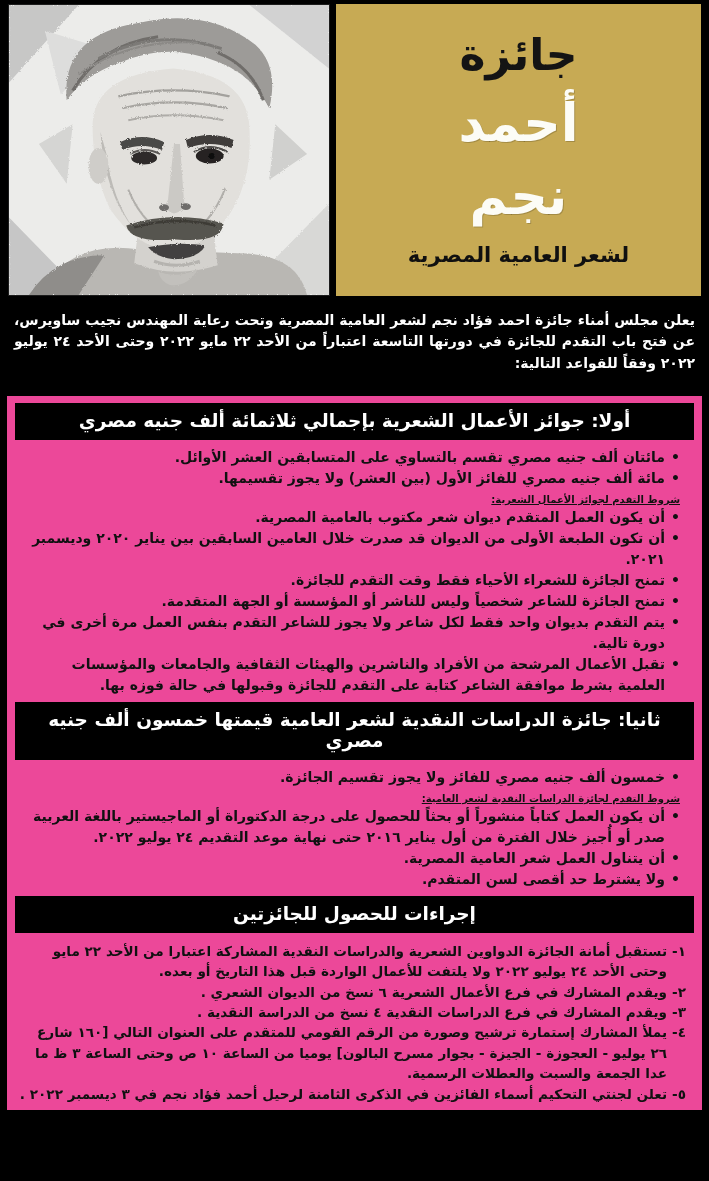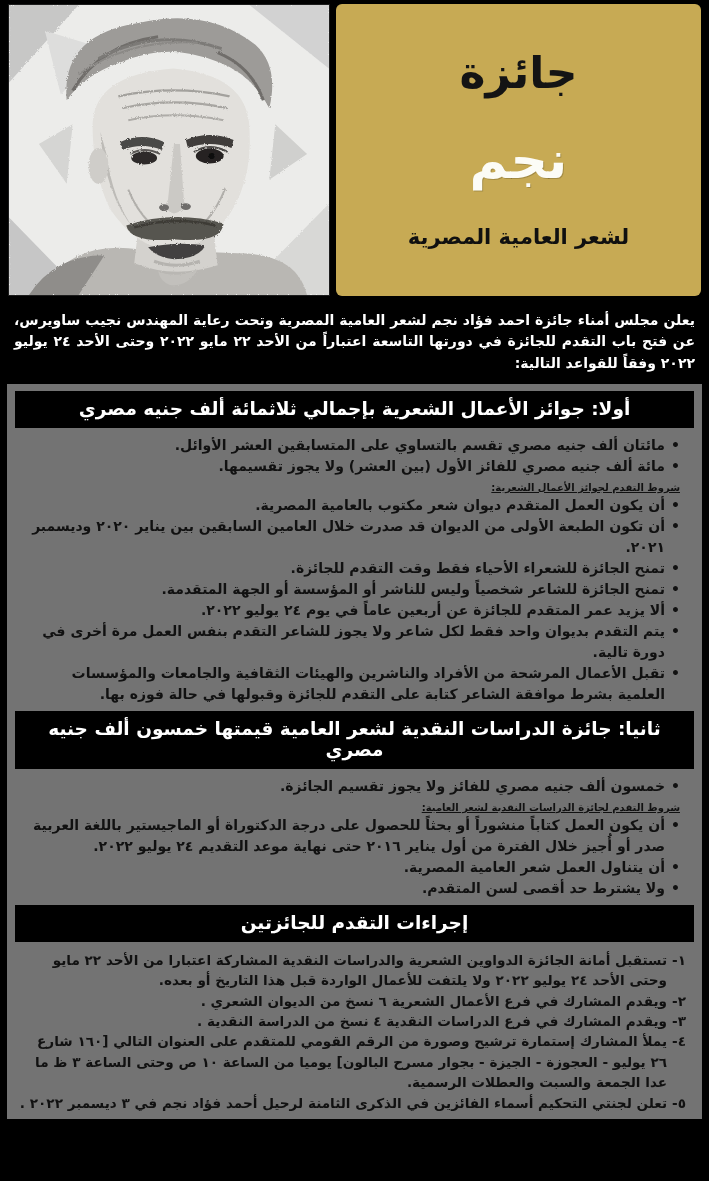--- a/index.html
+++ b/index.html
@@ -32,21 +32,20 @@
   }
   .portrait svg { display: block; width: 100%; height: 100%; }
   .logo {
     flex: 1; height: 292px;
     background: #c7aa54;
     display: flex; flex-direction: column;
     justify-content: space-evenly; align-items: center;
     text-align: center;
     padding: 8px 4px;
     direction: rtl;
-    border-radius: 6px;
   }
   .logo-word {
     color: #141414; font-size: 44px; font-weight: 900;
     letter-spacing: 6px; line-height: 1.0;
   }
   .logo-name {
     color: #fcfcf6; font-size: 52px; font-weight: 900;
     letter-spacing: 9px; line-height: 0.98;
     text-shadow: 1px 1px 0 rgba(0,0,0,.18);
   }
@@ -59,23 +58,23 @@
   .intro {
     color: #fff;
     font-size: 14px; line-height: 1.52;
     text-align: justify;
     padding: 8px 14px 10px 14px;
     flex: none;
   }
 
   
   .panel {
-    background: #737373;
+    background: #ec4899;
     color: #111;
-    margin: 0 7px;
+    margin: 12px 7px;
     padding: 3px 6px 6px 6px;
     flex: none;
   }
   .bar {
     background: #000; color: #fff;
     text-align: center;
     font-size: 18.5px; font-weight: 900;
     padding: 7px 10px 9px 10px;
     margin: 4px 2px 7px 2px;
   }
@@ -170,57 +169,57 @@
           <path d="M140,244 Q168,238 198,242 Q190,256 166,256 Q148,254 140,244 Z" fill="#434140"></path>
           <path d="M146,258 Q168,266 192,258" stroke="#b5b3af" stroke-width="3" fill="none"></path>
 
           <path d="M150,268 Q168,276 190,266 Q180,284 162,282 Q152,278 150,268 Z" fill="#c2c0bc"></path>
         </g>
       </svg>
     </div>
 
     <div class="logo">
       <div class="logo-word">جائزة</div>
+      <div class="logo-name">أحمد</div>
       <div class="logo-name">نجم</div>
       <div class="logo-sub">لشعر العامية المصرية</div>
     </div>
   </div>
 
   <p class="intro">يعلن مجلس أمناء جائزة احمد فؤاد نجم لشعر العامية المصرية وتحت رعاية المهندس نجيب ساويرس، عن فتح باب التقدم للجائزة في دورتها التاسعة اعتباراً من الأحد ٢٢ مايو ٢٠٢٢ وحتى الأحد ٢٤ يوليو ٢٠٢٢ وفقاً للقواعد التالية:</p>
 
   <div class="panel">
 
     <div class="bar">أولا: جوائز الأعمال الشعرية بإجمالي ثلاثمائة ألف جنيه مصري</div>
     <ul class="blist">
       <li><span>مائتان ألف جنيه مصري تقسم بالتساوي على المتسابقين العشر الأوائل.</span></li>
       <li><span>مائة ألف جنيه مصري للفائز الأول (بين العشر) ولا يجوز تقسيمها.</span></li>
     </ul>
     <div class="sub">شروط التقدم لجوائز الأعمال الشعرية:</div>
     <ul class="blist">
       <li><span>أن يكون العمل المتقدم ديوان شعر مكتوب بالعامية المصرية.</span></li>
       <li><span>أن تكون الطبعة الأولى من الديوان قد صدرت خلال العامين السابقين بين يناير ٢٠٢٠ وديسمبر ٢٠٢١.</span></li>
       <li><span>تمنح الجائزة للشعراء الأحياء فقط وقت التقدم للجائزة.</span></li>
       <li><span>تمنح الجائزة للشاعر شخصياً وليس للناشر أو المؤسسة أو الجهة المتقدمة.</span></li>
-      <li><span>ألا يزيد عمر المتقدم للجائزة عن أربعين عاماً في يوم ٢٤ يوليو ٢٠٢٢.</span></li>
       <li><span>يتم التقدم بديوان واحد فقط لكل شاعر ولا يجوز للشاعر التقدم بنفس العمل مرة أخرى في دورة تالية.</span></li>
       <li><span>تقبل الأعمال المرشحة من الأفراد والناشرين والهيئات الثقافية والجامعات والمؤسسات العلمية بشرط موافقة الشاعر كتابة على التقدم للجائزة وقبولها في حالة فوزه بها.</span></li>
     </ul>
 
     <div class="bar">ثانيا: جائزة الدراسات النقدية لشعر العامية قيمتها خمسون ألف جنيه مصري</div>
     <ul class="blist">
       <li><span>خمسون ألف جنيه مصري للفائز ولا يجوز تقسيم الجائزة.</span></li>
     </ul>
     <div class="sub">شروط التقدم لجائزة الدراسات النقدية لشعر العامية:</div>
     <ul class="blist">
       <li><span>أن يكون العمل كتاباً منشوراً أو بحثاً للحصول على درجة الدكتوراة أو الماجيستير باللغة العربية صدر أو أُجيز خلال الفترة من أول يناير ٢٠١٦ حتى نهاية موعد التقديم ٢٤ يوليو ٢٠٢٢.</span></li>
       <li><span>أن يتناول العمل شعر العامية المصرية.</span></li>
       <li><span>ولا يشترط حد أقصى لسن المتقدم.</span></li>
     </ul>
 
-    <div class="bar">إجراءات التقدم للجائزتين</div>
+    <div class="bar">إجراءات للحصول للجائزتين</div>
     <ol class="procs">
       <li>
           <span class="num">١-</span>
           <span>تستقبل أمانة الجائزة الدواوين الشعرية والدراسات النقدية المشاركة اعتبارا من الأحد ٢٢ مايو وحتى الأحد ٢٤ يوليو ٢٠٢٢ ولا يلتفت للأعمال الواردة قبل هذا التاريخ أو بعده.</span>
         </li>
       <li>
           <span class="num">٢-</span>
           <span>ويقدم المشارك في فرع الأعمال الشعرية ٦ نسخ من الديوان الشعري .</span>
         </li>
       <li>

